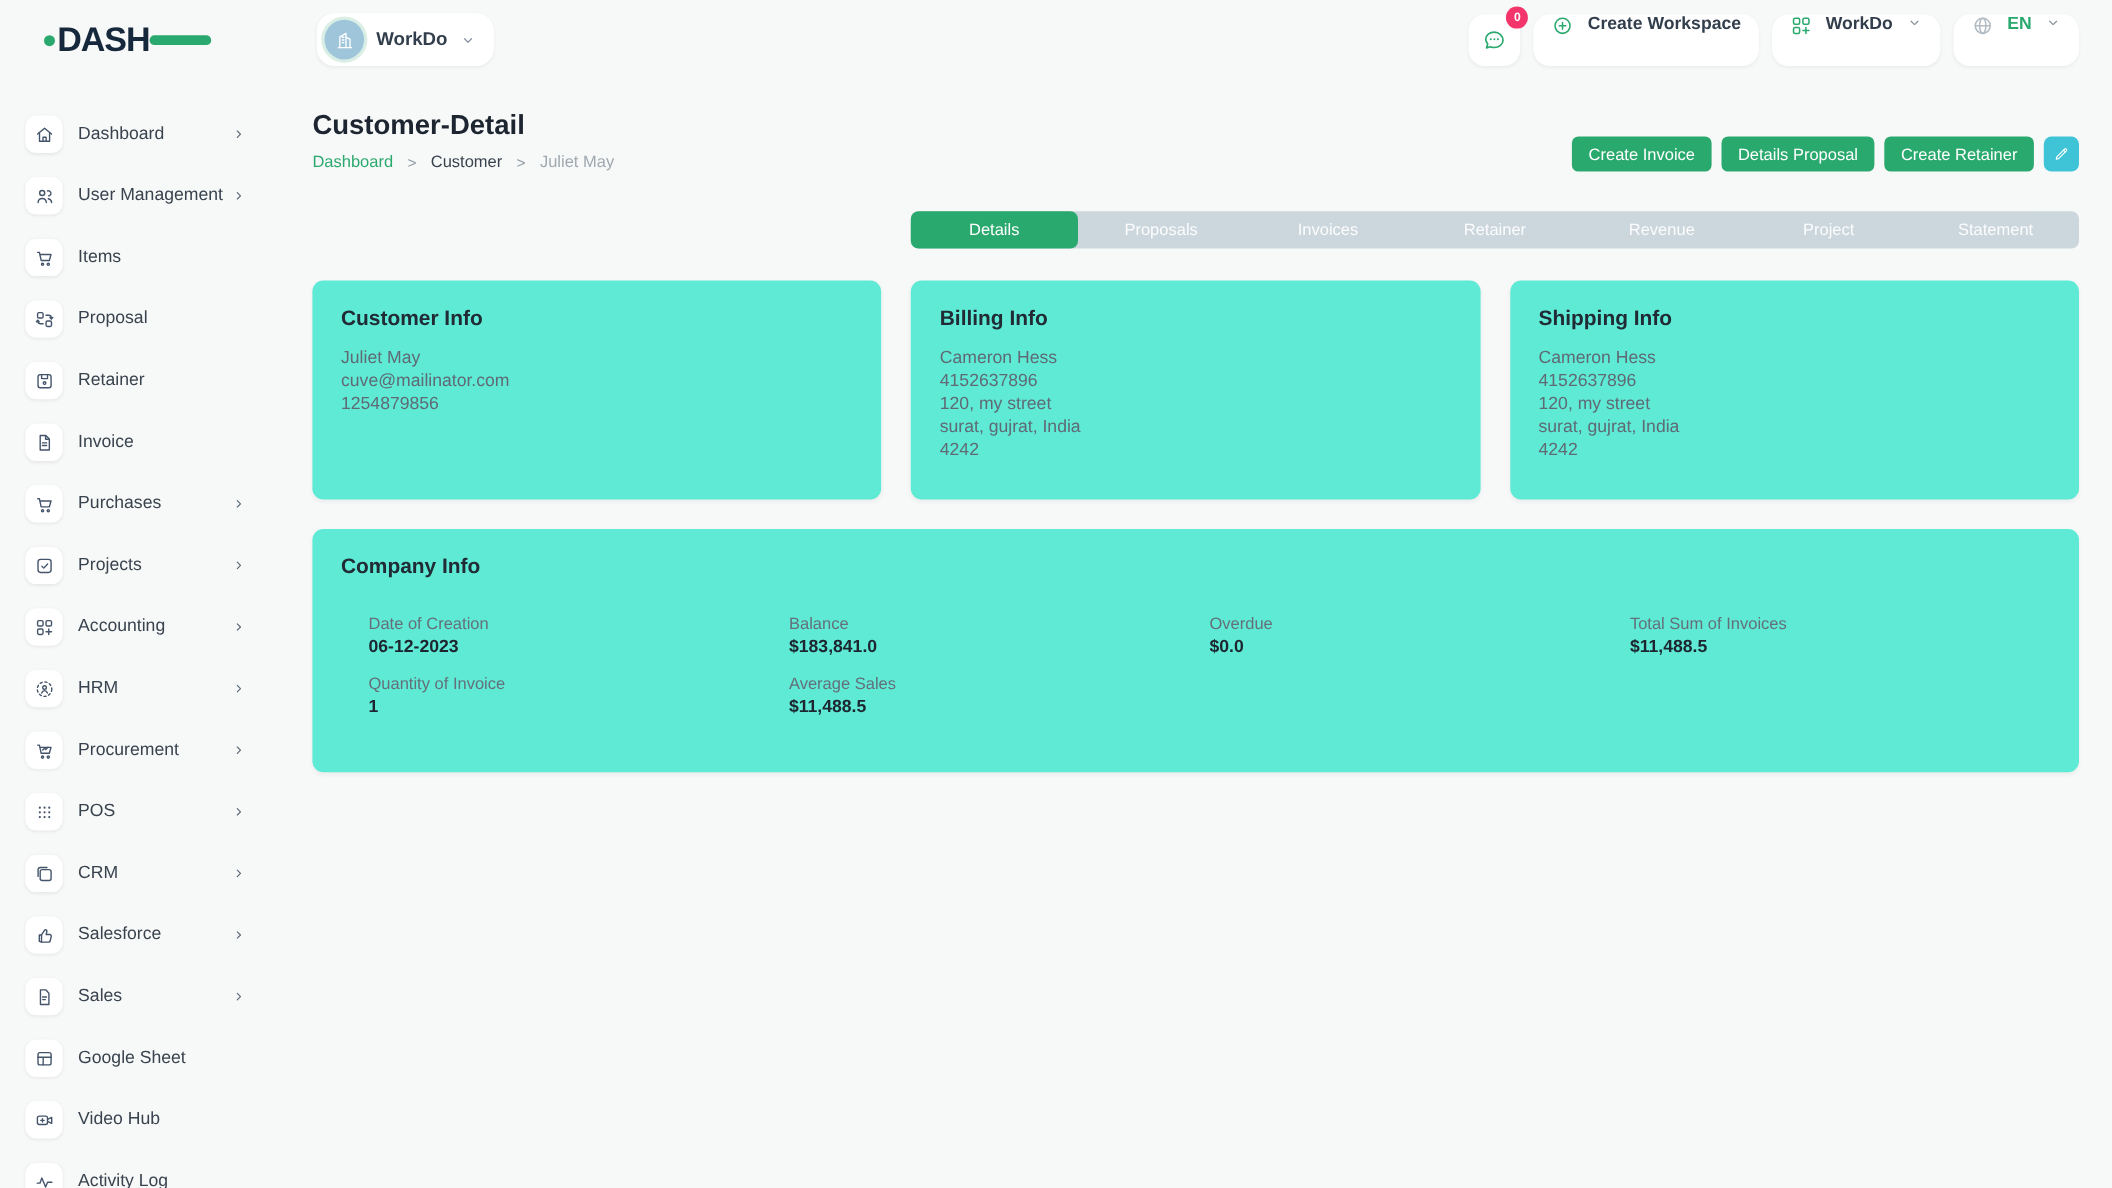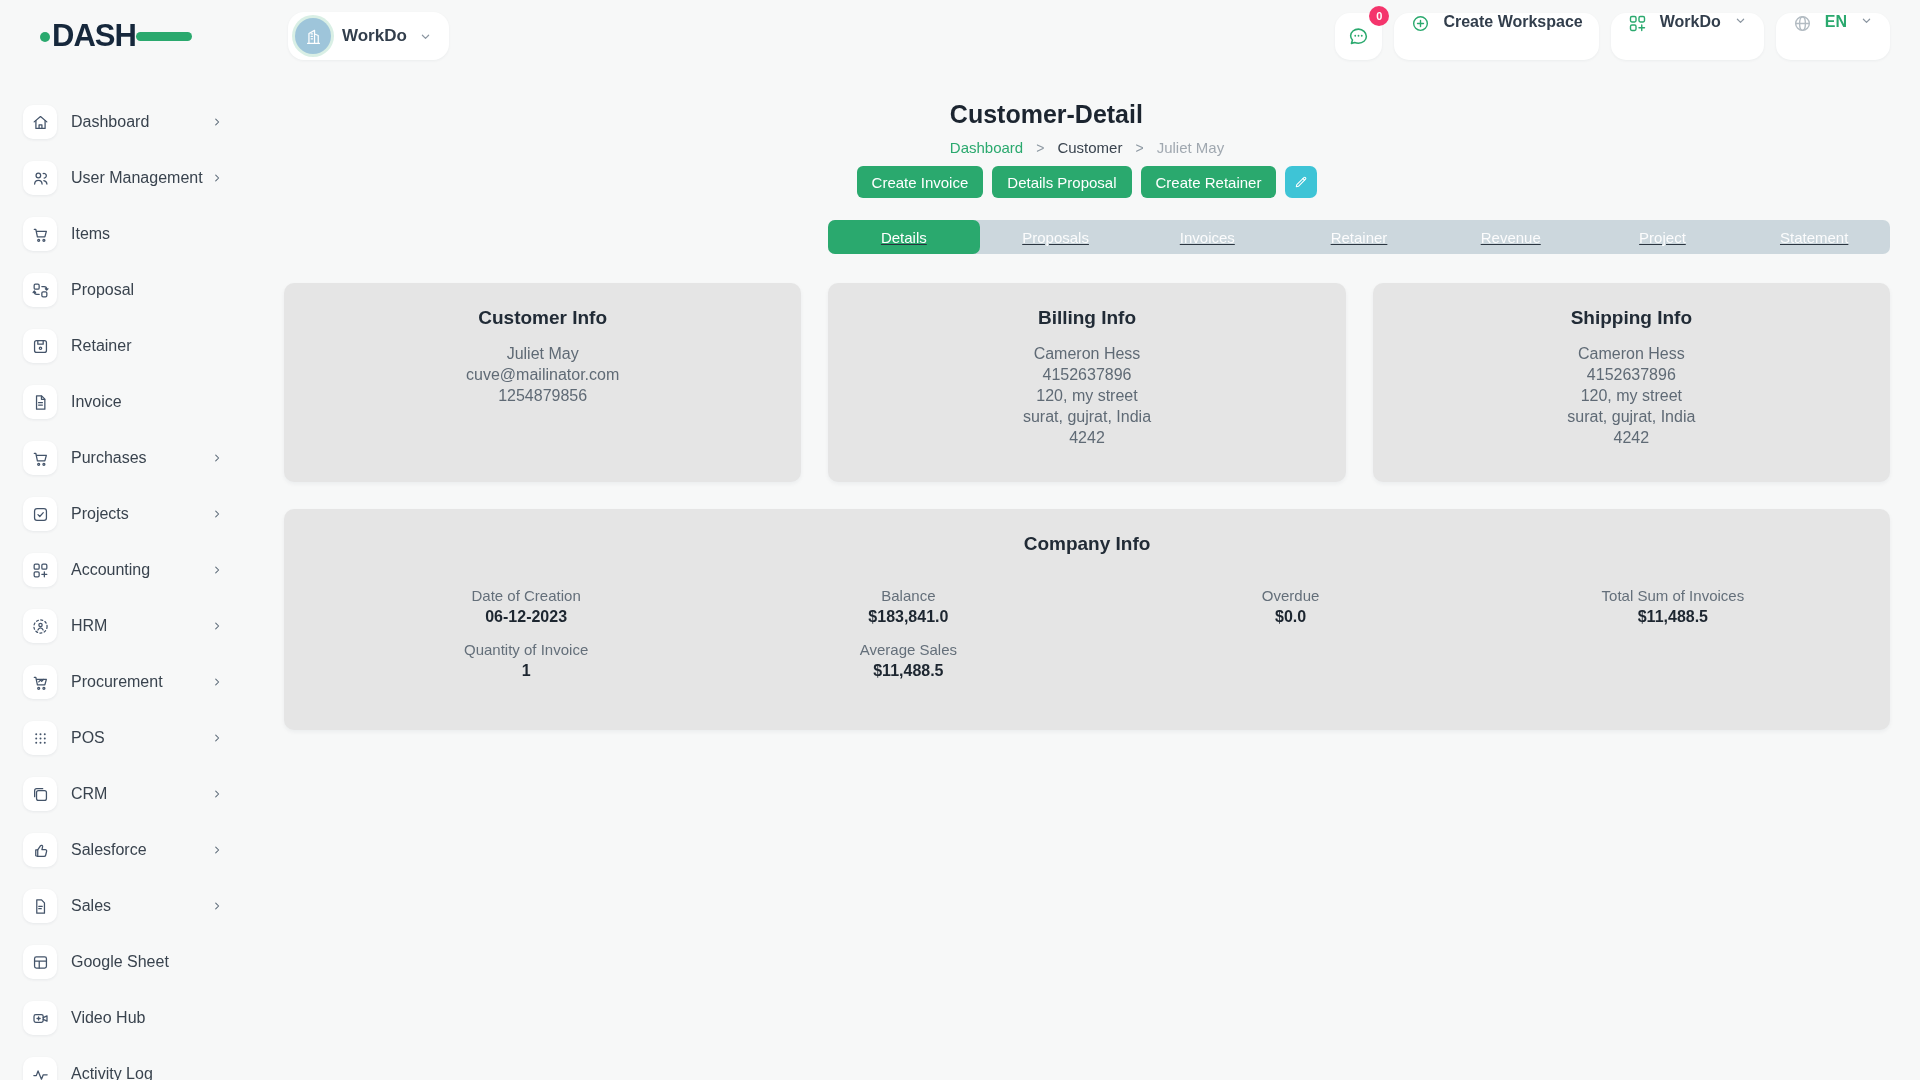--- a/index.html
+++ b/index.html
@@ -52,42 +52,42 @@
   .side-item { height: 56px; display: flex; align-items: center; padding-left: 23px; cursor: pointer; }
   .side-icon { width: 34px; height: 34px; flex: 0 0 34px; background: #fff; border-radius: 10px; color: #44546a;
     display: flex; align-items: center; justify-content: center; box-shadow: 0 1px 3px rgba(20,30,50,.07); }
   .side-icon svg { width: 19px; height: 19px; }
   .side-label { margin-left: 14px; font-size: 16px; color: #39434e; }
   .side-chevron { margin-left: auto; margin-right: 26px; color: #5a6876; }
   .side-chevron svg { width: 14px; height: 14px; }
 
   
   .main { position: absolute; top: 73px; left: 250px; width: 1670px; padding: 27px 30px 0 34px; }
-  .page-head { display: flex; justify-content: space-between; align-items: center; flex-direction: column; }
+  .page-head { display: flex; justify-content: space-between; align-items: flex-end; }
   .page-title { font-size: 25px; font-weight: 700; color: #1c2530; }
   .breadcrumb { margin-top: 10px; display: flex; align-items: center; gap: 13px; font-size: 15px; }
   .bc-sep { color: #8d98a2; font-size: 14px; }
   .bc-0 { color: var(--primary); cursor: pointer; }
   .bc-1 { color: #39434e; cursor: pointer; }
   .bc-2 { color: #a0a8b0; }
   .actions { display: flex; gap: 9px; margin-top: 10px; }
   .btn-green { height: 32px; padding: 0 15px; border: none; border-radius: 6px; background: var(--primary);
     color: #fff; font-size: 15px; font-family: inherit; cursor: pointer; }
   .btn-edit { width: 32px; height: 32px; border: none; border-radius: 7px; background: var(--info); color: #fff;
     display: flex; align-items: center; justify-content: center; cursor: pointer; }
   .btn-edit svg { width: 16px; height: 16px; }
 
-  .tabs-row { margin-top: 22px; display: flex; justify-content: flex-end; text-decoration: underline; }
+  .tabs-row { margin-top: 36px; display: flex; justify-content: flex-end; }
   .tabs { width: 1062px; height: 34px; background: #ccd7dd; border-radius: 7px; display: flex; }
   .tab { flex: 1; display: flex; align-items: center; justify-content: center; font-size: 15px;
     color: rgba(255,255,255,.93); border-radius: 7px; cursor: pointer; }
   .tab.active { background: var(--primary); color: #fff; }
 
   .cards-row { margin-top: 29px; display: flex; gap: 27px; }
-  .card { background: #e5e5e5; border-radius: 10px; box-shadow: 0 2px 4px rgba(25,39,52,.05); text-align: center; }
+  .card { background: #5eead4; border-radius: 10px; box-shadow: 0 2px 4px rgba(25,39,52,.05); }
   .info-card { flex: 1; height: 199px; padding: 24px 26px; }
   .card-title { font-size: 19px; font-weight: 700; color: #212b36; }
   .card-lines { margin-top: 14px; }
   .card-lines p { font-size: 16px; color: #5f6a75; line-height: 21px; }
 
   .company-card { margin-top: 27px; height: 221px; padding: 24px 26px; }
   .company-grid { margin: 32px 0 0 25px; display: grid; grid-template-columns: repeat(4, 1fr); row-gap: 15px; }
   .field-label { font-size: 15px; color: #646f7a; }
   .field-value { margin-top: 4px; font-size: 16px; font-weight: 700; color: #1d2630; }
 </style>

